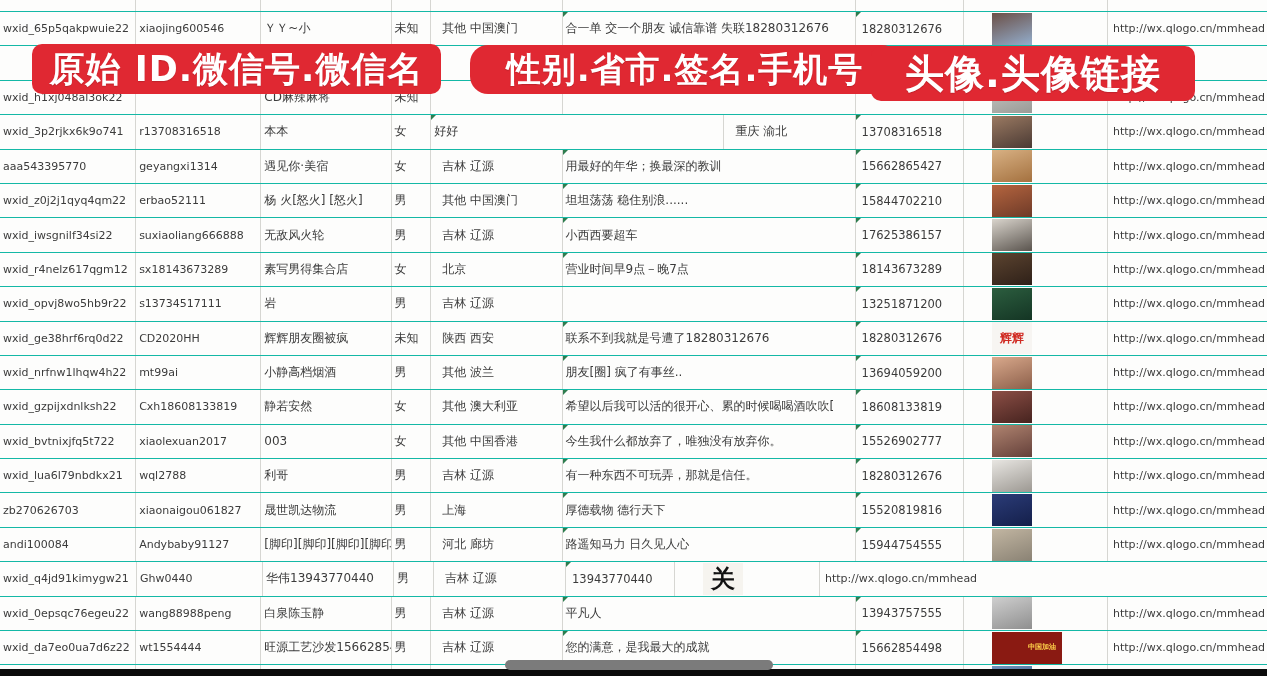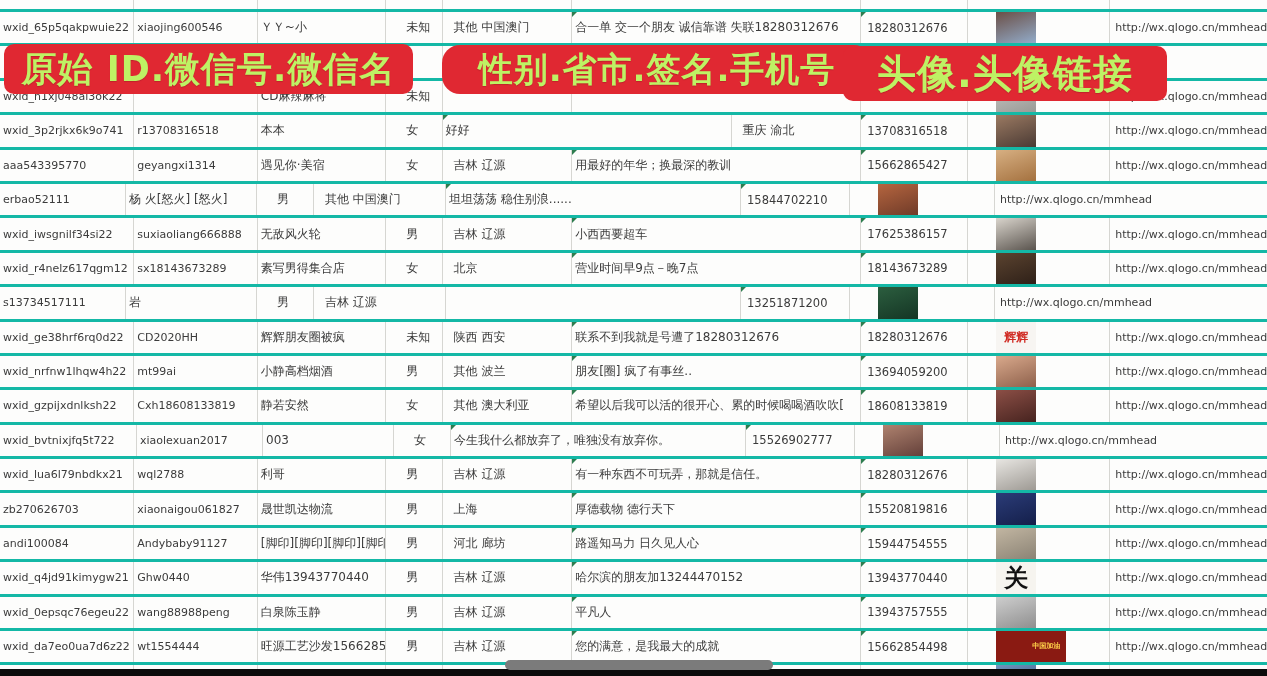--- a/index.html
+++ b/index.html
@@ -2,43 +2,43 @@
 <html><head>
 <meta charset="utf-8">
 <style>
   html,body{margin:0;padding:0;background:#222;}
   .sheet{
     position:relative;width:1267px;height:676px;overflow:hidden;
     background:#fbfbfa;color:#3b3b3b;
     font-family:"DejaVu Sans","Liberation Sans",sans-serif;
   }
   .row{display:flex;height:34.4px;box-sizing:border-box;
-       border-bottom:3px solid #14b8a6;background:#fdfdfc;}
+       border-bottom:1px solid #14b8a6;background:#fdfdfc;}
   .row.partial{height:12px;}
   .cell{box-sizing:border-box;position:relative;border-right:1px solid #d6d6d2;
         padding:0 3px;display:flex;align-items:center;overflow:hidden;
         white-space:nowrap;font-size:12px;}
   .c0{width:137px;font-size:11px;}
   .c1{width:126px;font-size:11px;}
   .c2{width:131px;}
-  .c3{width:40px;margin-left:17px;}
+  .c3{width:40px;}
   .c4{width:124px;margin-left:8px;}
   .c5{width:295px;}
   .c6{width:109px;font-size:11.5px;padding-left:6px;}
   .c7{width:145px;padding:0;}
   .c8{width:160px;font-size:11px;padding-left:5px;border-right:none;}
   .tri{position:absolute;top:0;left:0;width:0;height:0;
        border-top:5px solid #2e7d4f;border-right:5px solid transparent;}
   .avatar{width:40px;height:32px;margin-left:28px;flex:none;
           display:flex;align-items:center;justify-content:center;
           font-weight:bold;text-align:center;overflow:hidden;line-height:1;}
-  .banner{position:absolute;color:#bef264;border-radius:10px;z-index:5;
+  .banner{position:absolute;color:#ffffff;border-radius:10px;z-index:5;
           display:flex;align-items:center;justify-content:center;
           font-weight:bold;letter-spacing:1px;white-space:nowrap;
-          text-shadow:0 1px 1px rgba(0,0,0,.15);}
+          text-shadow:0 1px 1px rgba(0,0,0,.15);margin-left:28px;}
   #banner-id{left:4px;top:44px;width:409px;height:50px;font-size:35px;}
   #banner-profile{left:442px;top:45px;width:430px;height:49px;font-size:34px;border-radius:18px;}
   #banner-avatar{left:843px;top:46px;width:324px;height:55px;font-size:39px;}
   .bottom-bar{position:absolute;left:0;bottom:0;width:1267px;height:7px;
               background:#0b0b0b;z-index:6;}
   .scroll-thumb{position:absolute;left:505px;top:660px;width:268px;height:10px;
                 background:#7b7b7b;border-radius:5px;z-index:7;}
 </style>
 </head>
 <body>
@@ -114,20 +114,21 @@
       <div class="cell c3">女</div>
       <div class="cell c4">吉林 辽源</div>
       <div class="cell c5">用最好的年华；换最深的教训<i class="tri"></i></div>
       <div class="cell c6">15662865427<i class="tri"></i></div>
       <div class="cell c7">
           <div class="avatar" style="background: linear-gradient(160deg, rgb(216, 177, 132) 0%, rgb(164, 113, 63) 100%);"></div>
         </div>
       <div class="cell c8">http://wx.qlogo.cn/mmhead</div>
     </div>
       <div class="row">
+      <div class="cell c0">wxid_z0j2j1qyq4qm22</div>
       <div class="cell c1">erbao52111</div>
       <div class="cell c2">杨 火[怒火] [怒火]</div>
       <div class="cell c3">男</div>
       <div class="cell c4">其他 中国澳门</div>
       <div class="cell c5">坦坦荡荡 稳住别浪......<i class="tri"></i></div>
       <div class="cell c6">15844702210<i class="tri"></i></div>
       <div class="cell c7">
           <div class="avatar" style="background: linear-gradient(160deg, rgb(181, 101, 63) 0%, rgb(110, 58, 40) 100%);"></div>
         </div>
       <div class="cell c8">http://wx.qlogo.cn/mmhead</div>
@@ -152,20 +153,21 @@
       <div class="cell c3">女</div>
       <div class="cell c4">北京</div>
       <div class="cell c5">营业时间早9点－晚7点<i class="tri"></i></div>
       <div class="cell c6">18143673289<i class="tri"></i></div>
       <div class="cell c7">
           <div class="avatar" style="background: linear-gradient(160deg, rgb(92, 68, 48) 0%, rgb(46, 32, 24) 100%);"></div>
         </div>
       <div class="cell c8">http://wx.qlogo.cn/mmhead</div>
     </div>
       <div class="row">
+      <div class="cell c0">wxid_opvj8wo5hb9r22</div>
       <div class="cell c1">s13734517111</div>
       <div class="cell c2">岩</div>
       <div class="cell c3">男</div>
       <div class="cell c4">吉林 辽源</div>
       <div class="cell c5"></div>
       <div class="cell c6">13251871200<i class="tri"></i></div>
       <div class="cell c7">
           <div class="avatar" style="background: linear-gradient(160deg, rgb(44, 94, 63) 0%, rgb(20, 53, 36) 100%);"></div>
         </div>
       <div class="cell c8">http://wx.qlogo.cn/mmhead</div>
@@ -207,20 +209,21 @@
       <div class="cell c7">
           <div class="avatar" style="background: linear-gradient(160deg, rgb(140, 79, 70) 0%, rgb(70, 35, 31) 100%);"></div>
         </div>
       <div class="cell c8">http://wx.qlogo.cn/mmhead</div>
     </div>
       <div class="row">
       <div class="cell c0">wxid_bvtnixjfq5t722</div>
       <div class="cell c1">xiaolexuan2017</div>
       <div class="cell c2">003</div>
       <div class="cell c3">女</div>
+      <div class="cell c4">其他 中国香港</div>
       <div class="cell c5">今生我什么都放弃了，唯独没有放弃你。<i class="tri"></i></div>
       <div class="cell c6">15526902777<i class="tri"></i></div>
       <div class="cell c7">
           <div class="avatar" style="background: linear-gradient(160deg, rgb(176, 132, 112) 0%, rgb(100, 64, 58) 100%);"></div>
         </div>
       <div class="cell c8">http://wx.qlogo.cn/mmhead</div>
     </div>
       <div class="row">
       <div class="cell c0">wxid_lua6l79nbdkx21</div>
       <div class="cell c1">wql2788</div>
@@ -259,21 +262,20 @@
           <div class="avatar" style="background: linear-gradient(160deg, rgb(194, 182, 162) 0%, rgb(138, 130, 116) 100%);"></div>
         </div>
       <div class="cell c8">http://wx.qlogo.cn/mmhead</div>
     </div>
       <div class="row">
       <div class="cell c0">wxid_q4jd91kimygw21</div>
       <div class="cell c1">Ghw0440</div>
       <div class="cell c2">华伟13943770440</div>
       <div class="cell c3">男</div>
       <div class="cell c4">吉林 辽源</div>
-      <div class="cell c5">哈尔滨的朋友加13244470152<i class="tri"></i></div>
       <div class="cell c6">13943770440<i class="tri"></i></div>
       <div class="cell c7">
           <div class="avatar" style="background: rgb(246, 244, 239); color: rgb(17, 17, 17); font-size: 24px;">关</div>
         </div>
       <div class="cell c8">http://wx.qlogo.cn/mmhead</div>
     </div>
       <div class="row">
       <div class="cell c0">wxid_0epsqc76egeu22</div>
       <div class="cell c1">wang88988peng</div>
       <div class="cell c2">白泉陈玉静</div>

